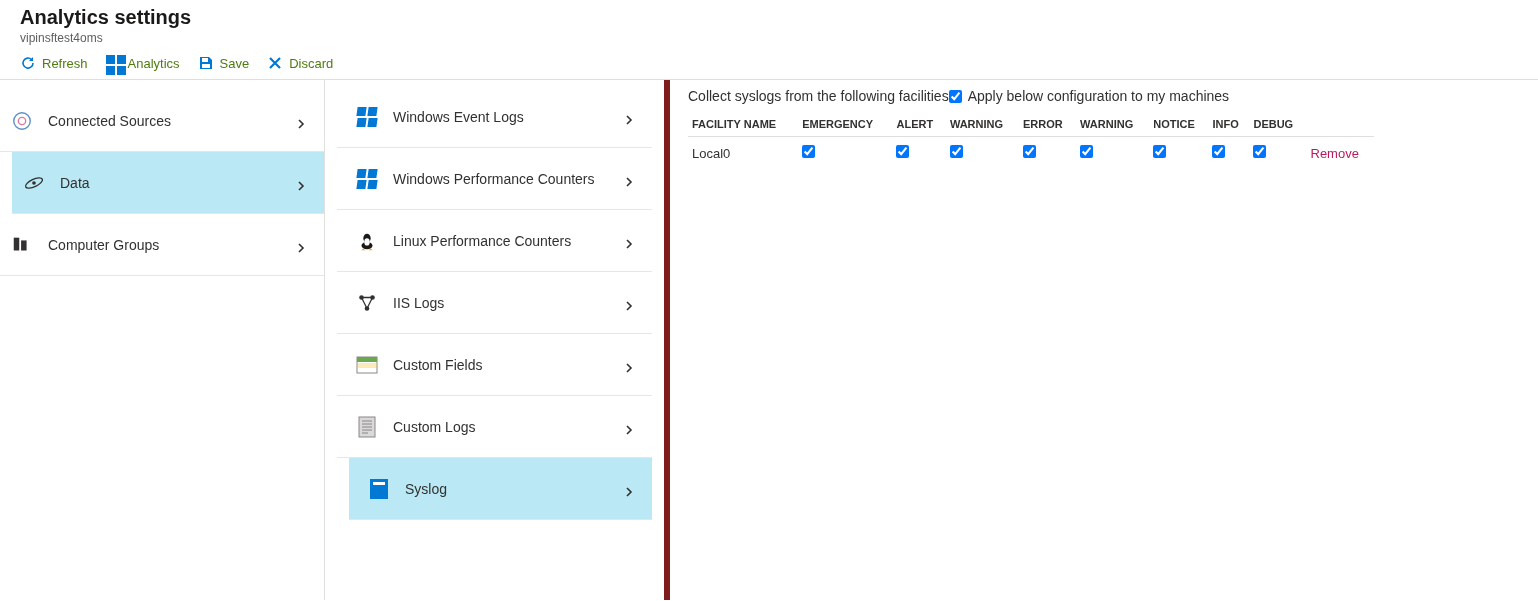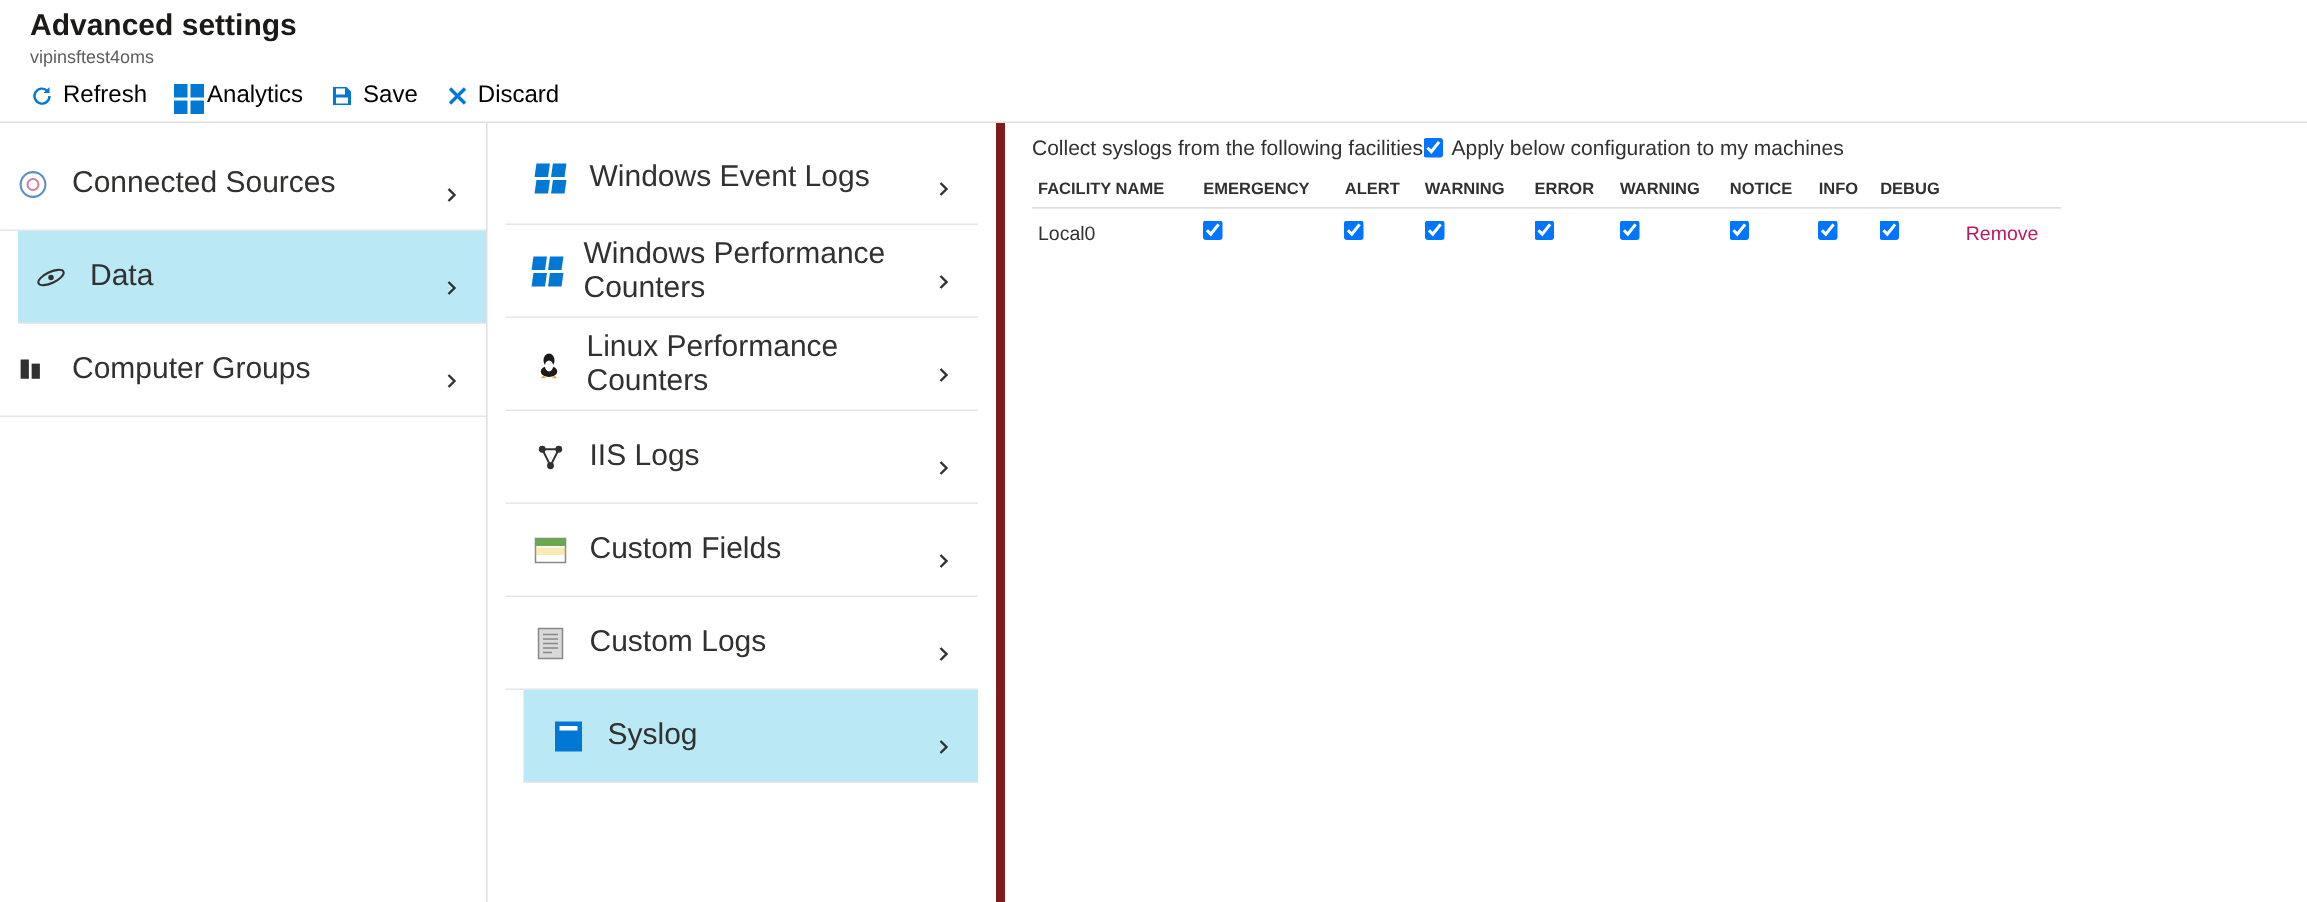--- a/index.html
+++ b/index.html
@@ -13,35 +13,35 @@
   .header { padding: 6px 20px 4px 20px; }
   .title { font-size: 20px; font-weight: 600; color: #1b1a19; }
   .subtitle { font-size: 12px; color: #605e5c; margin-top: 2px; }
   .toolbar {
     display: flex; align-items: center; gap: 18px;
     padding: 6px 20px 8px 20px;
     border-bottom: 1px solid #e1dfdd;
   }
   .tb-btn {
     display: flex; align-items: center; gap: 6px;
-    font-size: 16px; color: #000000; cursor: pointer;
+    font-size: 13px; color: #4d7c0f; cursor: pointer;
   }
   .tb-btn svg, .tb-btn .ico { width: 16px; height: 16px; flex-shrink:0; }
 
   .cols { display: flex; min-height: 520px; }
   .col1 { width: 325px; border-right: 1px solid #e1dfdd; padding-top:10px;}
   .col2 { width: 345px; border-right: 6px solid #7f1d1d; padding: 6px 12px 0 12px;}
   .col3 { flex: 1; padding: 8px 16px 0 18px; max-width: 720px; }
 
   .nav-item {
     display: flex; align-items: center; justify-content: space-between;
     height: 62px; padding: 0 18px;
     border-bottom: 1px solid #e6e6e6;
     cursor: pointer;
-    font-size: 20px;
+    font-size: 14px;
     gap: 24px;
   }
   .col1 .nav-item { padding-left: 10px; }
   .nav-item .lbl-row { display:flex; align-items:center; gap: 14px;}
   .nav-item.active { background: #bae8f4; margin-left: 12px; }
   .nav-item .icon-slot { width: 24px; height:24px; display:flex; align-items:center; justify-content:center; }
   .chev { width: 10px; height: 10px; }
   .chev svg { width:10px; height:10px; }
 
   .syslog-head {
@@ -74,21 +74,21 @@
   
   .win-tiles { display:grid; grid-template-columns: 1fr 1fr; grid-template-rows:1fr 1fr; gap:2px; width:20px; height:20px;}
   .win-tiles span{ background:#0078d4;}
   .win-tiles.skewed span{ transform: skewX(-8deg); }
   .svg-icon { display:block; }
 </style>
 </head>
 <body>
 
 <div class="header">
-  <div class="title">Advanced settings</div>
+  <div class="title">Analytics settings</div>
   <div class="subtitle">vipinsftest4oms</div>
 </div>
 
 <div class="toolbar">
   <div class="tb-btn">
     <svg class="svg-icon" viewBox="0 0 16 16">
       <path fill="none" stroke="#0078d4" stroke-width="1.6" d="M13 8a5 5 0 1 1-1.5-3.5"></path>
       <path fill="#0078d4" d="M13 2v4h-4z"></path>
     </svg>
     <span>Refresh</span>

